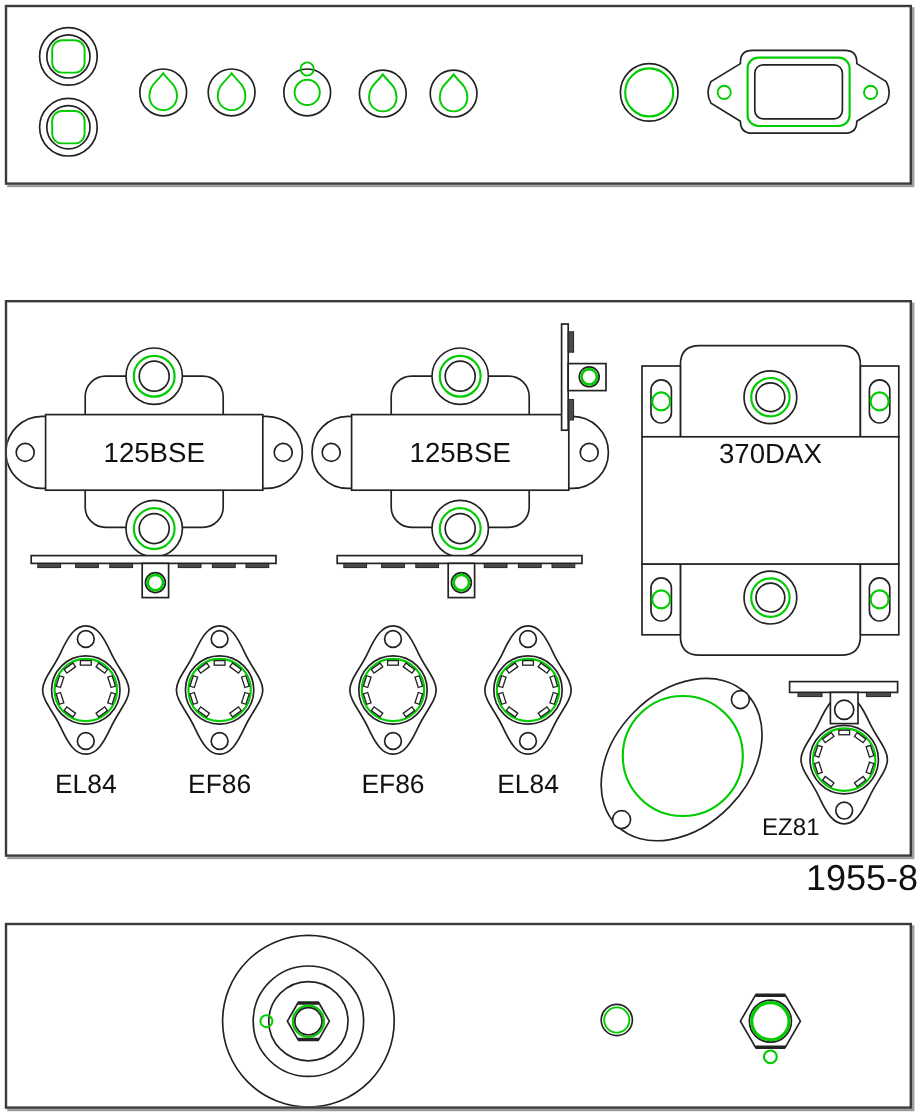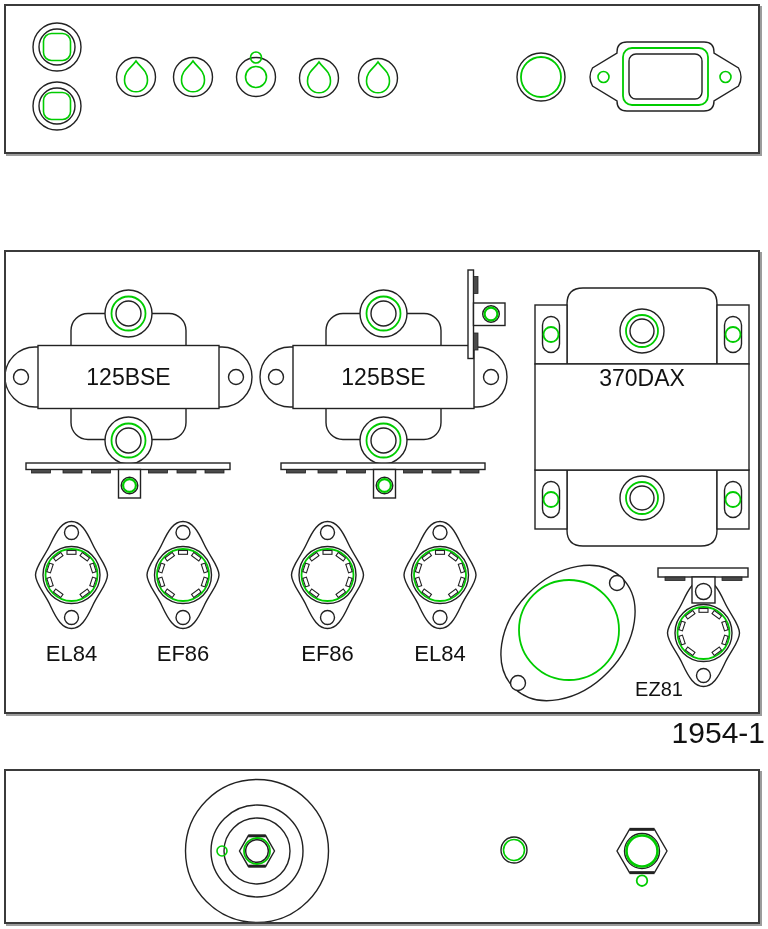--- a/index.html
+++ b/index.html
@@ -204,21 +204,21 @@
       <rect class="kf" x="658" y="548" width="90" height="9"></rect>
       <rect class="notch" x="665" y="557" width="20" height="3.5"></rect>
       <rect class="notch" x="722" y="557" width="20" height="3.5"></rect>
       <rect class="kf" x="692" y="557" width="23" height="26"></rect>
       <circle class="kf" cx="703.5" cy="571.5" r="8"></circle>
     </g>
     <text class="lbl-ez" x="659" y="676">EZ81</text>
   </svg>
 </div>
 
-<div id="drawing-number">1954-1</div>
+<div id="drawing-number">1955-8</div>
 
 <div class="panel" id="rear" style="left:4px;top:769px;width:752px;height:151px;">
   <svg viewBox="6 771 752 151" preserveAspectRatio="none">
 
     <g>
       <circle class="k" cx="257" cy="851" r="71.5"></circle>
       <circle class="k" cx="257" cy="851" r="46"></circle>
       <circle class="k" cx="257" cy="851" r="33"></circle>
       <g>
         <path class="kf" d="M274.5,851 L265.75,866.2 L248.25,866.2 L239.5,851 L248.25,835.8 L265.75,835.8 Z"></path>

